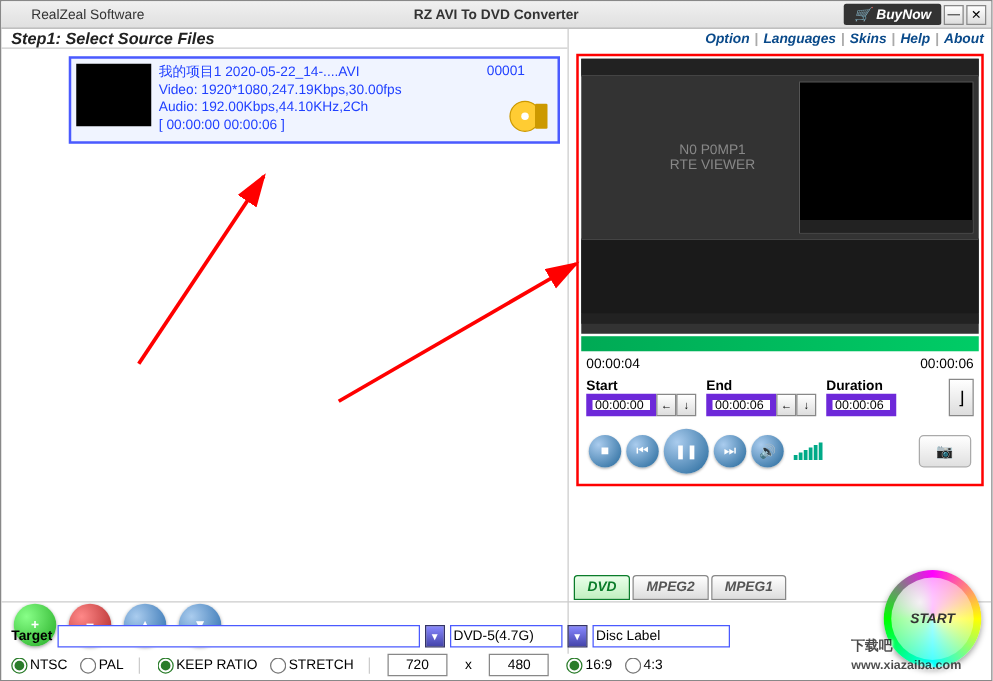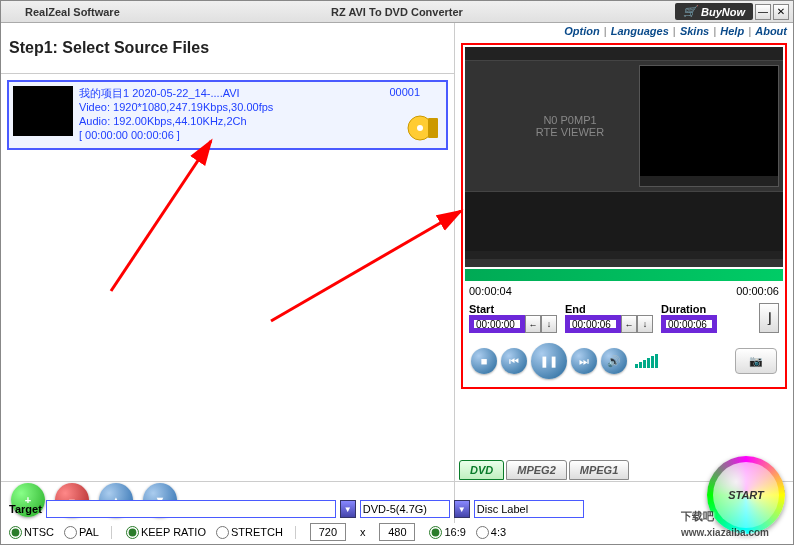--- a/index.html
+++ b/index.html
@@ -1,40 +1,40 @@
 <!DOCTYPE html>
 <html><head>
 <meta charset="utf-8">
 <style>
 * { margin: 0; padding: 0; box-sizing: border-box; font-family: Tahoma, Arial, sans-serif; font-size: 11px; }
 body { width: 794px; height: 545px; background: #fff; border: 1px solid #888; position: relative; }
 
 
 .titlebar { height: 22px; background: linear-gradient(#f0f0f0,#e0e0e0); display: flex; align-items: center; padding: 0 4px; border-bottom: 1px solid #aaa; }
-.titlebar .brand { font-weight: bold; color: #333; padding-left: 20px; }
+.titlebar .brand { font-weight: normal; color: #333; padding-left: 20px; }
 .titlebar .appname { font-weight: bold; color: #333; position: absolute; left: 50%; transform: translateX(-50%); }
 .titlebar .tbright { margin-left: auto; display: flex; gap: 2px; align-items: center; }
 .buynow { background: #333; color: #fff; padding: 2px 8px; font-style: italic; font-weight: bold; border-radius: 2px; display: flex; gap: 4px; align-items: center; }
 .winbtn { width: 16px; height: 16px; border: 1px solid #888; background: linear-gradient(#fff,#ddd); display: flex; align-items: center; justify-content: center; font-size: 10px; cursor: pointer; }
 
 
 .menubar { position: absolute; top: 24px; right: 6px; display: flex; gap: 4px; font-weight: bold; color: #0a4a8a; font-style: italic; font-size: 13px; z-index: 5; }
 .menubar span { cursor: pointer; }
 .menubar .sep { color: #aaa; font-style: normal; }
 
 
 .main { display: flex; height: 500px; }
 .leftcol { width: 454px; border-right: 1px solid #ccc; display: flex; flex-direction: column; }
 .rightcol { width: 338px; display: flex; flex-direction: column; }
 
 
-.stephdr { padding: 16px 8px; font-weight: bold; color: #222; font-size: 16px; border-bottom: 1px solid #ccc; }
-
-
-.srclist { flex: 1; padding: 6px; position: relative; }
+.stephdr { padding: 0 8px; font-weight: bold; font-style: italic; color: #222; font-size: 13px; border-bottom: 1px solid #ccc; }
+
+
+.srclist { flex: 1; padding: 6px; position: relative; margin-left: 48px; }
 .srcitem { border: 2px solid #4a5aff; background: #f0f4ff; padding: 4px; display: flex; gap: 6px; position: relative; height: 70px; }
 .thumb { width: 60px; height: 50px; background: #000; }
 .srcinfo { color: #2040ff; font-size: 11px; line-height: 14px; }
 .srcidx { position: absolute; top: 4px; right: 26px; color: #2040ff; }
 .srcicon { position: absolute; right: 4px; bottom: 4px; width: 36px; height: 32px; }
 .srcicon svg { width: 100%; height: 100%; }
 
 
 .arrow { position: absolute; pointer-events: none; z-index: 50; }
 
@@ -52,21 +52,21 @@
 .targetrow { display: flex; align-items: center; gap: 4px; padding: 2px 8px; }
 .targetrow label { font-weight: bold; }
 .tinput { border: 1px solid #4a5aff; height: 18px; padding: 0 2px; background: #fff; }
 .tinput.long { width: 290px; }
 .tinput.med { width: 90px; }
 .tinput.disc { width: 110px; }
 .ddbtn { width: 16px; height: 18px; background: linear-gradient(#88f,#44a); color: #fff; display: flex; align-items: center; justify-content: center; font-size: 8px; border: 1px solid #336; cursor: pointer; }
 .optrow { display: flex; align-items: center; gap: 14px; padding: 3px 8px; }
 .optrow label { display: flex; align-items: center; gap: 2px; font-size: 10px; }
 .optrow .grp { display: flex; gap: 10px; border-right: 1px solid #ccc; padding-right: 12px; }
-.resbox { width: 36px; height: 18px; border: 1px solid #888; text-align: center; }
+.resbox { width: 48px; height: 18px; border: 1px solid #888; text-align: center; }
 
 
 .previewbox { margin: 20px 6px 4px; border: 2px solid #f00; padding: 2px; }
 .previewinner { background: #333; height: 220px; position: relative; }
 .pv-top { height: 14px; background: #222; border-bottom: 1px solid #444; position: relative; }
 .pv-body { display: flex; height: 130px; }
 .pv-left { flex: 1; display: flex; align-items: center; justify-content: center; color: #888; font-size: 9px; text-align: center; margin-left: 40px; }
 .pv-right { width: 140px; background: #000; margin: 4px; border: 1px solid #555; position: relative; }
 .pv-right-ctrl { position: absolute; bottom: 0; left: 0; right: 0; height: 10px; background: #222; }
 .pv-timeline { height: 60px; background: #1a1a1a; border-top: 1px solid #444; }

